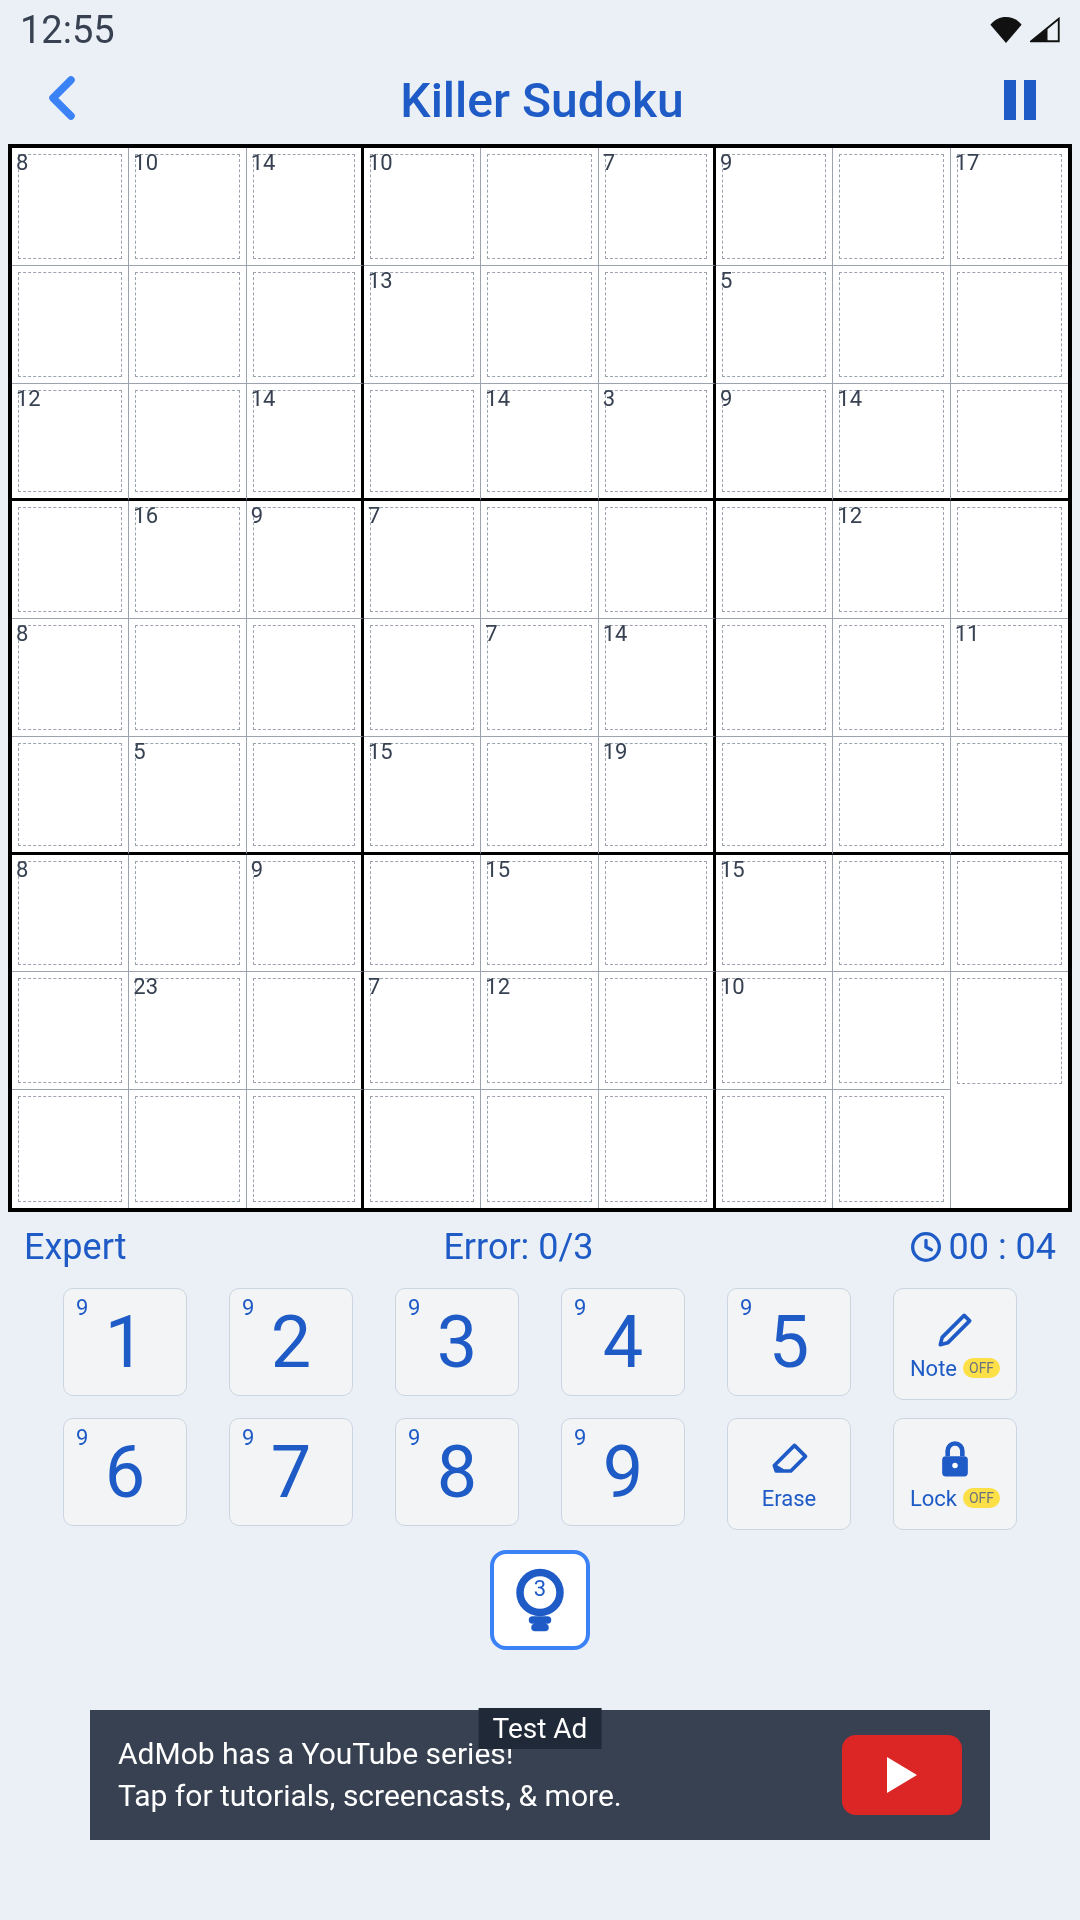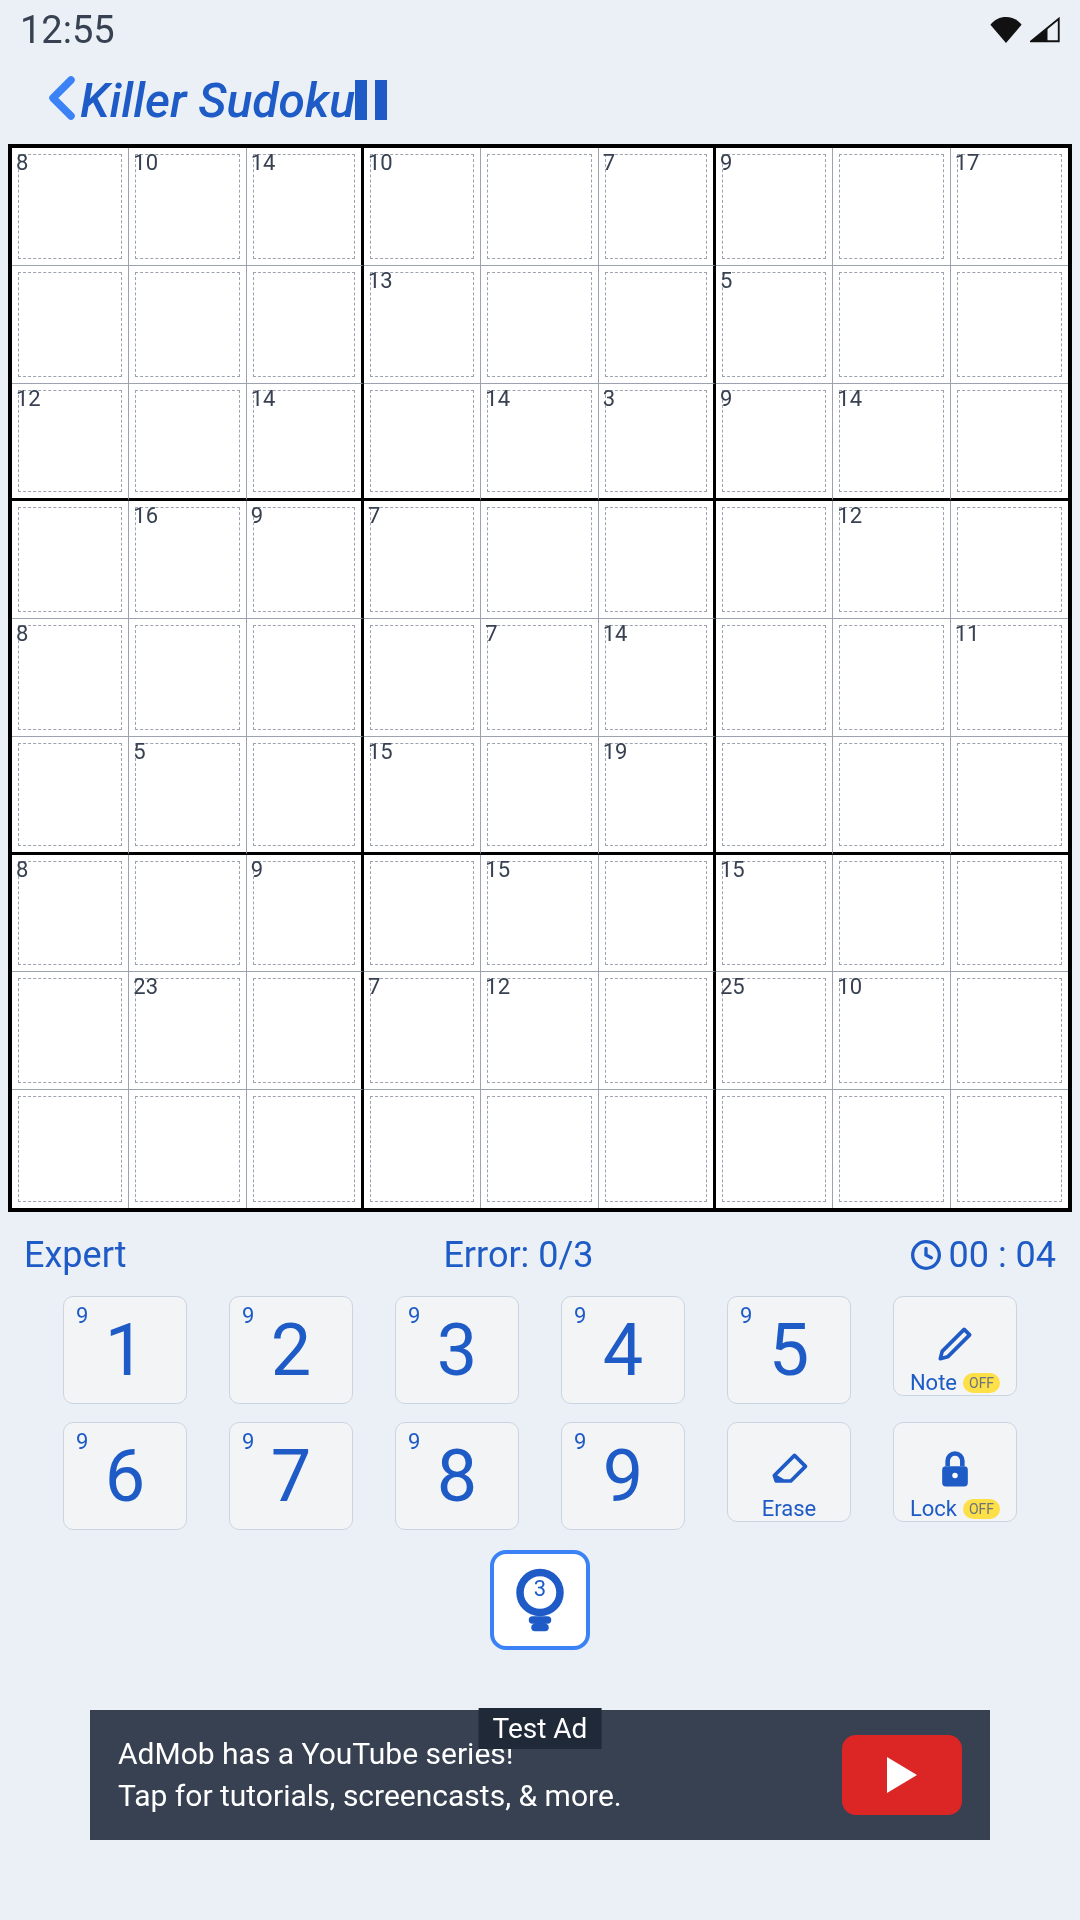--- a/index.html
+++ b/index.html
@@ -22,22 +22,22 @@
   font-size: 38px;
   color: #374151;
 }
 .status-right { display: flex; align-items: center; gap: 8px; }
 
 
 .header {
   height: 80px;
   display: flex;
   align-items: center;
+  justify-content: space-between;
   padding: 0 44px;
-  font-style: italic;
 }
 .back-btn { color: #3b82f6; }
 .title { color: #1e5bc6; font-size: 48px; font-weight: 500; }
 .pause-btn { display: flex; gap: 8px; }
 .pause-bar { width: 12px; height: 40px; background: #1e5bc6; }
 
 
 .grid-container {
   margin: 4px 8px 0 8px;
   background: #fff;
@@ -74,21 +74,21 @@
   position: absolute;
   border: 1px dashed #9ca3af;
   pointer-events: none;
 }
 
 
 .info-row {
   display: flex;
   justify-content: space-between;
   align-items: center;
-  padding: 22px 24px 10px 24px;
+  padding: 14px 24px 10px 24px;
   color: #1e5bc6;
   font-size: 36px;
 }
 .info-row .timer { display: flex; align-items: center; gap: 6px; }
 
 
 .pad {
   padding: 10px 34px;
 }
 .pad-row {
@@ -113,28 +113,28 @@
 }
 .num-btn .superscript {
   position: absolute;
   top: 6px;
   left: 12px;
   font-size: 22px;
   color: #1e5bc6;
 }
 .tool-btn {
   width: 124px;
-  height: 100px;
+  height: 112px;
   background: #f3f4f6;
   border: 1px solid #cbd5e1;
   border-radius: 10px;
   display: flex;
   flex-direction: column;
   align-items: center;
-  justify-content: flex-end;
+  justify-content: center;
   gap: 4px;
   color: #1e5bc6;
   font-size: 22px;
 }
 .tool-btn svg { width: 44px; height: 44px; }
 .tool-label-row { display: flex; align-items: center; gap: 6px; }
 .toggle-pill {
   background: #fde047;
   color: #6b7280;
   font-size: 14px;
@@ -466,24 +466,20 @@
       <div class="cell">
         <div class="dashed-box" style="inset: 6px;"></div>
         <div class="cage-label">7</div>
       </div>
       <div class="cell">
         <div class="dashed-box" style="inset: 6px;"></div>
         <div class="cage-label">12</div>
       </div>
       <div class="cell">
         <div class="dashed-box" style="inset: 6px;"></div>
-      </div>
-      <div class="cell">
-        <div class="dashed-box" style="inset: 6px;"></div>
-        <div class="cage-label">25</div>
       </div>
       <div class="cell">
         <div class="dashed-box" style="inset: 6px;"></div>
         <div class="cage-label">10</div>
       </div>
       <div class="cell">
         <div class="dashed-box" style="inset: 6px;"></div>
       </div>
       <div class="cell row-9">
         <div class="dashed-box" style="inset: 6px;"></div>

